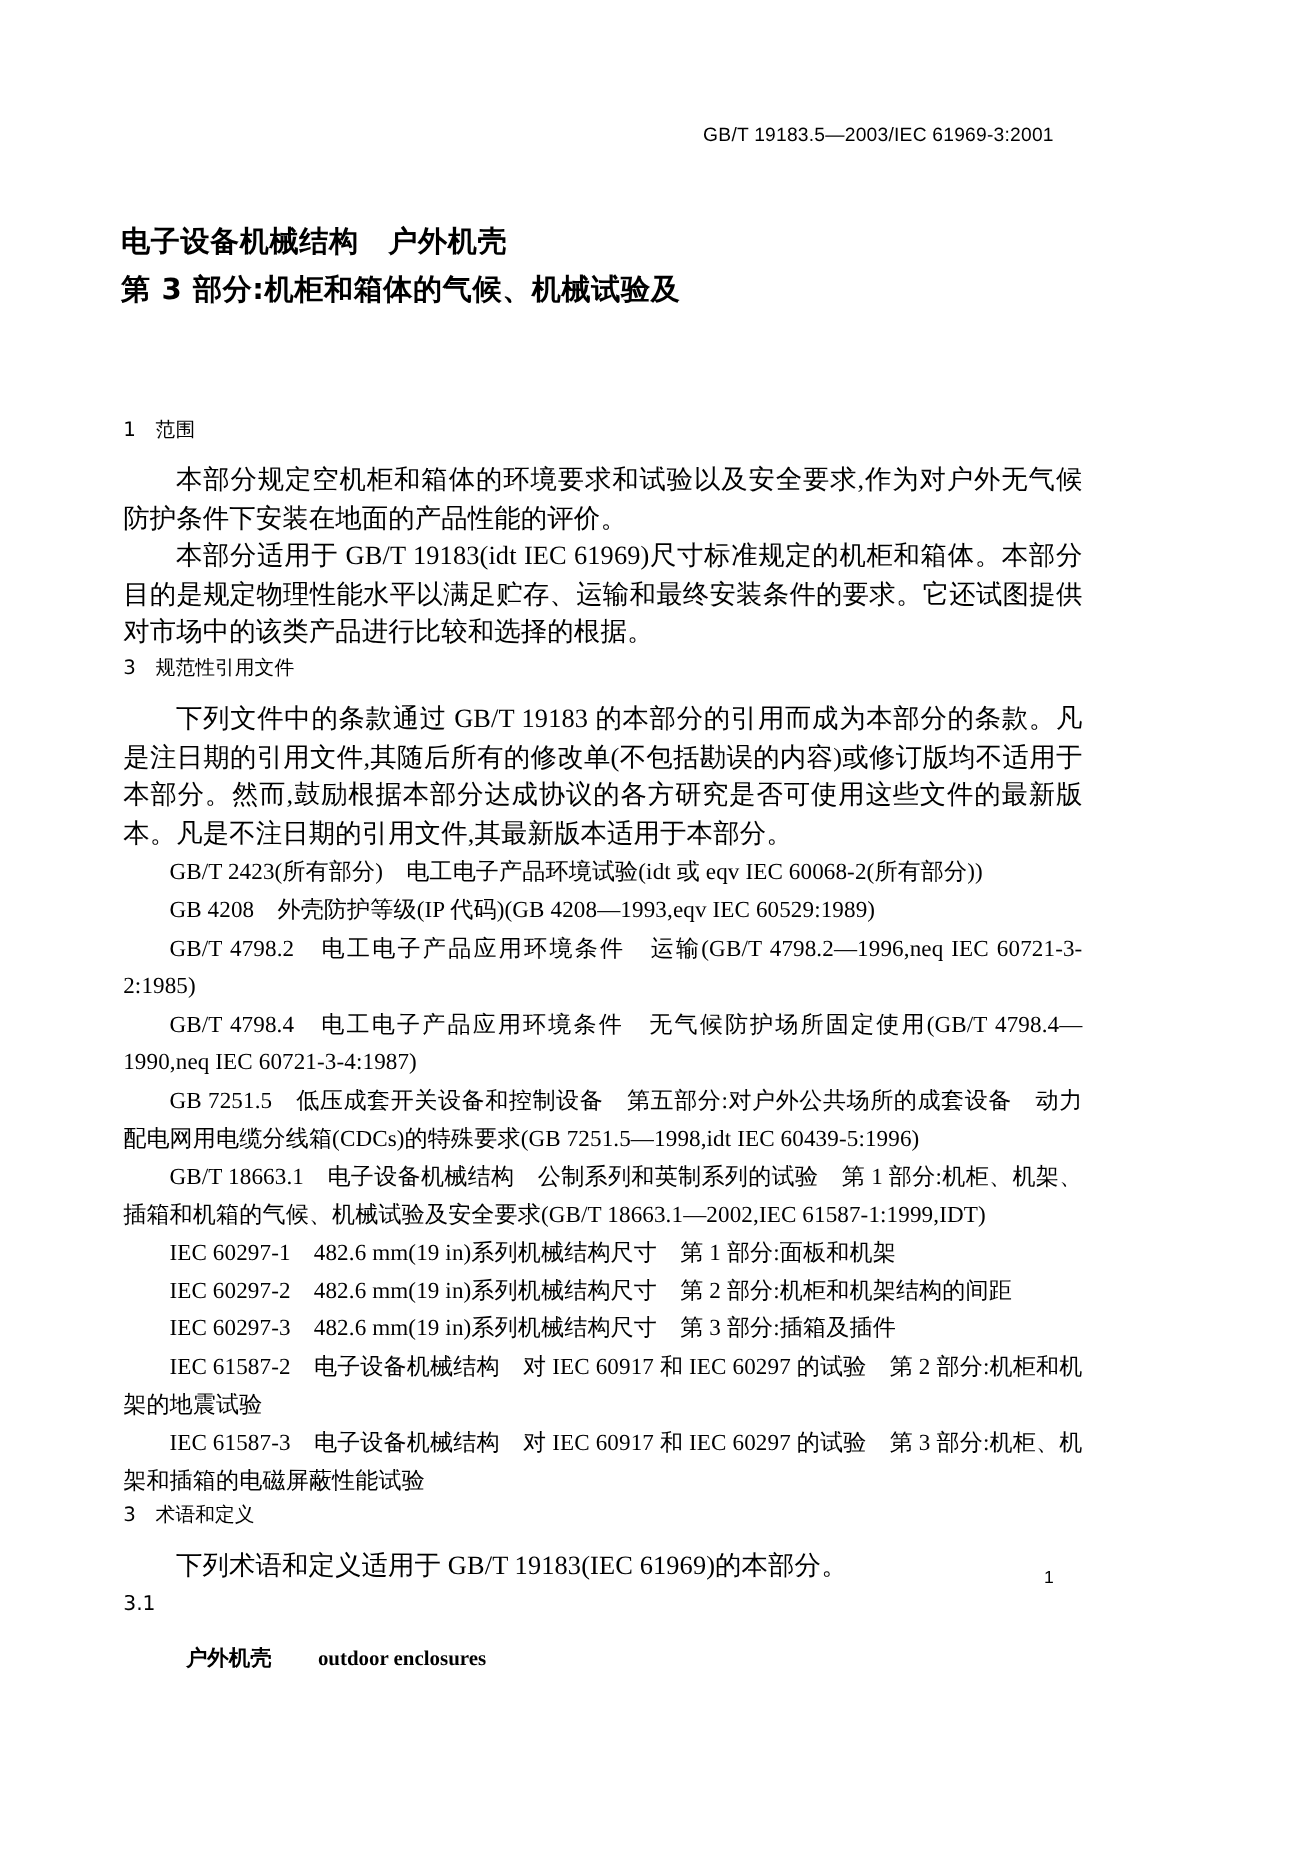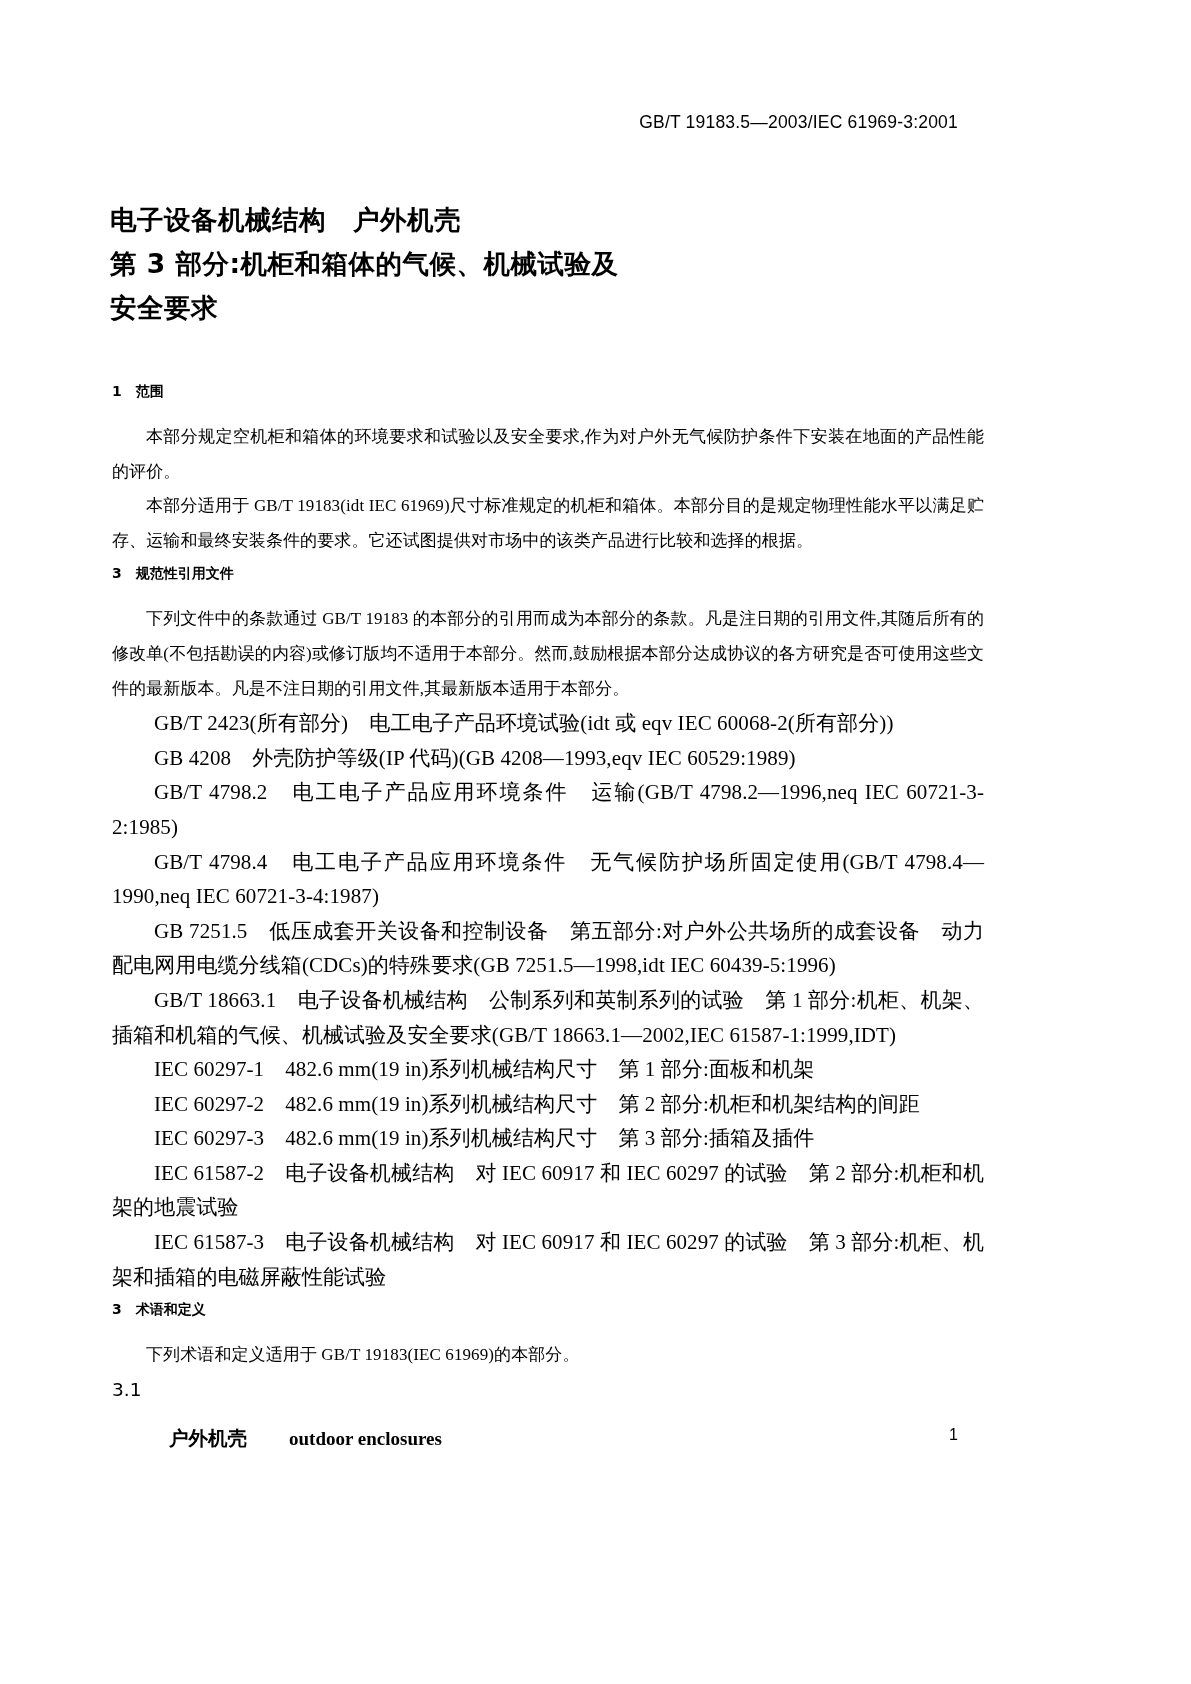--- a/index.html
+++ b/index.html
@@ -52,33 +52,33 @@
   
   .content {
     position: absolute;
     top: 376px;
     left: 112px;
     width: 872px;
   }
 
   h2.section-heading {
     font-family: "DejaVu Sans", "Liberation Sans", sans-serif;
-    font-weight: bold;
-    font-size: 14px;
+    font-weight: normal;
+    font-size: 18px;
     margin: 0;
     padding: 0;
     line-height: 30px;
     white-space: pre;
   }
   .sec-gap-before { margin-top: 30px; }
 
   p.para {
     margin: 0;
     padding: 0;
-    font-size: 17px;
+    font-size: 24px;
     line-height: 34.6px;
     text-align: justify;
     text-justify: inter-ideograph;
     text-indent: 2em;
     letter-spacing: 0.1px;
   }
   p.para.first-after-heading { margin-top: 14px; }
 
   p.ref {
     margin: 0;
@@ -130,21 +130,20 @@
 </head>
 <body>
 
 <div class="page">
 
   <div class="running-header">GB/T 19183.5—2003/IEC 61969-3:2001</div>
 
   <div class="doc-title">
     <span class="tline">电子设备机械结构　户外机壳</span>
     <span class="tline">第 3 部分:机柜和箱体的气候、机械试验及</span>
-    <span class="tline">安全要求</span>
   </div>
 
   <div class="content">
 
     <h2 class="section-heading">1　范围</h2>
     <p class="para first-after-heading">本部分规定空机柜和箱体的环境要求和试验以及安全要求,作为对户外无气候防护条件下安装在地面的产品性能的评价。</p>
     <p class="para">本部分适用于 GB/T 19183(idt IEC 61969)尺寸标准规定的机柜和箱体。本部分目的是规定物理性能水平以满足贮存、运输和最终安装条件的要求。它还试图提供对市场中的该类产品进行比较和选择的根据。</p>
 
     <h2 class="section-heading sec-gap-before">3　规范性引用文件</h2>
     <p class="para first-after-heading">下列文件中的条款通过 GB/T 19183 的本部分的引用而成为本部分的条款。凡是注日期的引用文件,其随后所有的修改单(不包括勘误的内容)或修订版均不适用于本部分。然而,鼓励根据本部分达成协议的各方研究是否可使用这些文件的最新版本。凡是不注日期的引用文件,其最新版本适用于本部分。</p>

